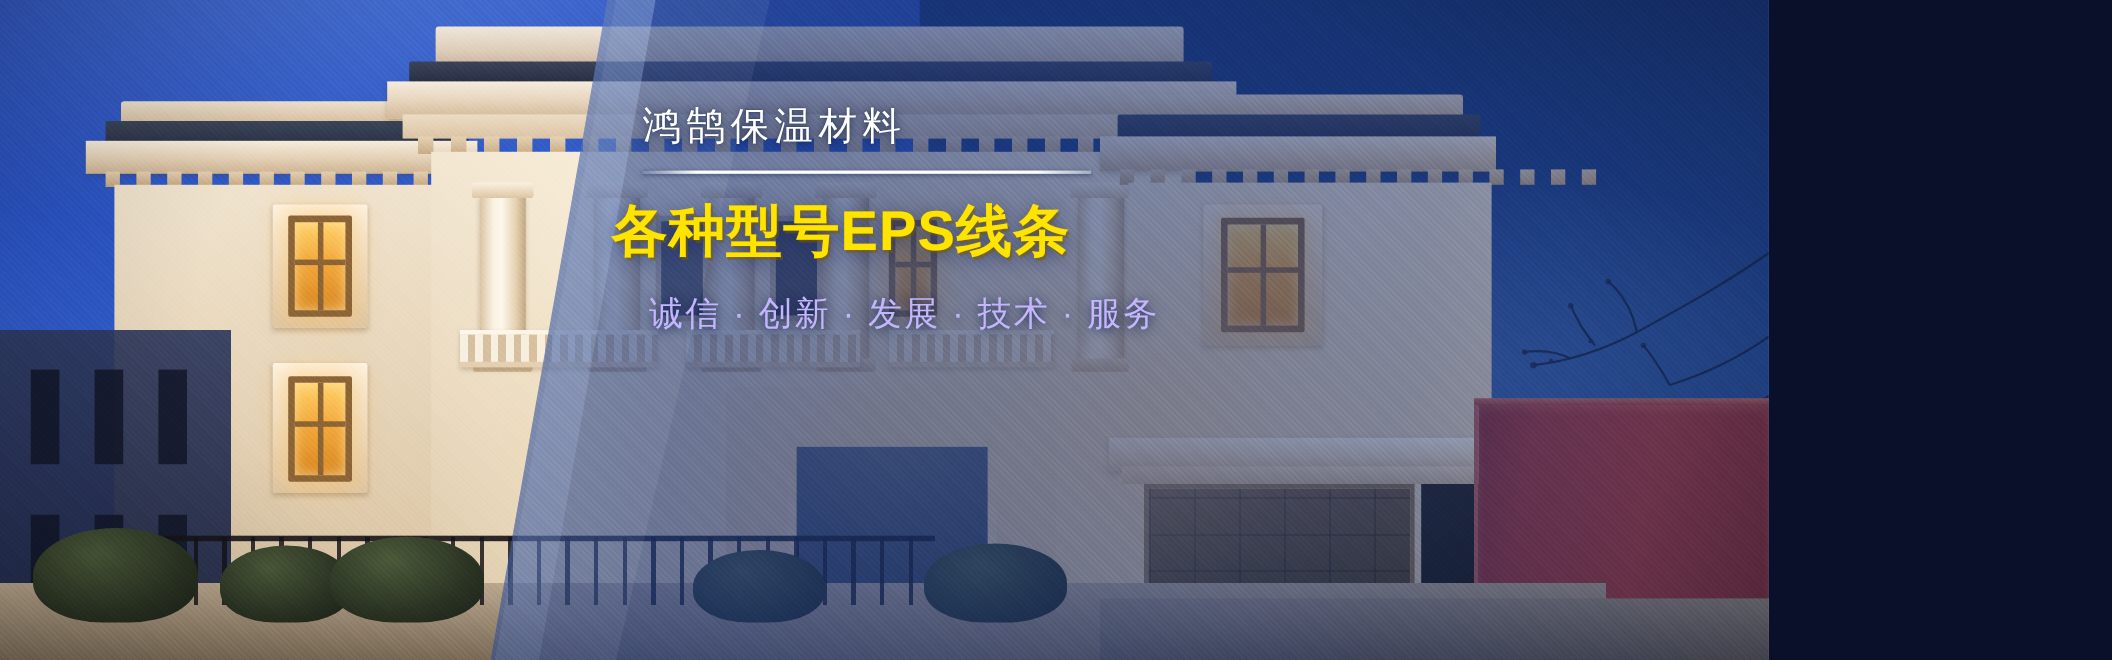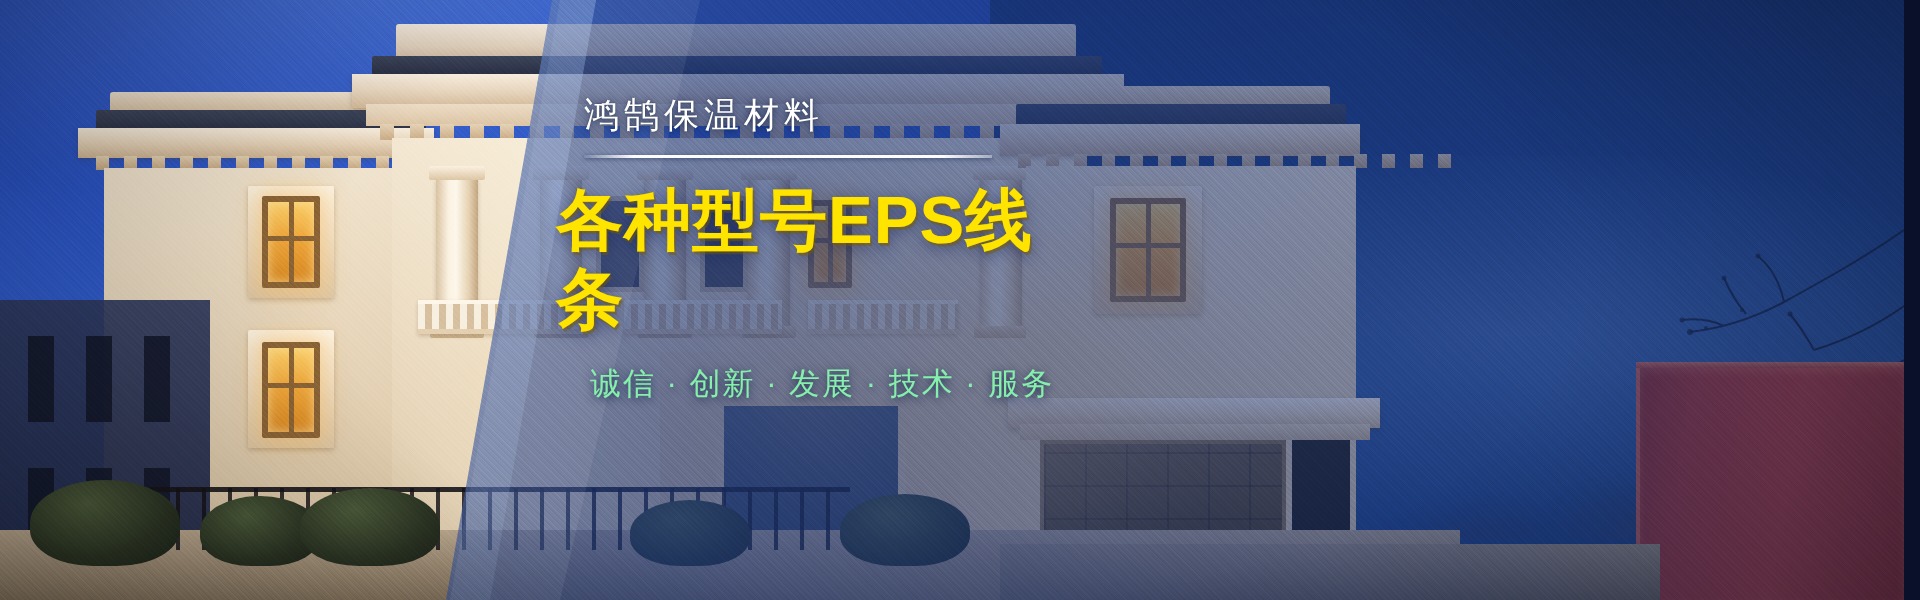--- a/index.html
+++ b/index.html
@@ -1,21 +1,21 @@
 <!DOCTYPE html>
 <html lang="zh"><head>
 <meta charset="utf-8">
 <title>鸿鹄保温材料 Banner</title>
 <style>
   html,body{margin:0;padding:0;background:#0a0f2a;}
   *{box-sizing:border-box;}
 
   #banner{
     position:relative;
-    width:1904px;height:600px;
+    width:1608px;height:600px;
     overflow:hidden;
     font-family:"Liberation Sans","DejaVu Sans",sans-serif;
     background:#2a55c0;
   }
 
   
   .sky{
     position:absolute;inset:0;
     background:
       radial-gradient(ellipse 1100px 420px at 22% -6%, #4a74d8 0%, rgba(74,116,216,0) 62%),
@@ -296,33 +296,33 @@
     margin:0 0 20px 0;
     padding-left:28px;
   }
   .rule{
     height:3px;width:408px;margin:0 0 22px 28px;
     background:linear-gradient(90deg, rgba(255,255,255,.0) 0%, rgba(255,255,255,.98) 12%, rgba(255,255,255,.98) 88%, rgba(255,255,255,.35) 100%);
     box-shadow:0 1px 4px rgba(0,20,60,.5);
   }
   .headline{
     margin:0;
-    font-size:67px;line-height:1.19;
+    font-size:51px;line-height:1.19;
     font-weight:bold;
     color:#ffe400;
     letter-spacing:1px;
     text-shadow:
       0 0 1px #a98b00,
       2px 3px 0 rgba(120,90,0,.45),
       0 4px 16px rgba(20,30,80,.6);
   }
   .headline .l2{display:block;}
   .tagline{
     margin:26px 0 0 34px;
-    font-size:31px;line-height:1.2;color:#86efac;
+    font-size:31px;line-height:1.2;color:#c4b5fd;
     letter-spacing:2px;font-weight:400;
     text-shadow:0 2px 10px rgba(0,20,60,.8);
   }
 </style>
 </head>
 <body>
 
 <div id="banner">
 
   <div class="sky"></div>

